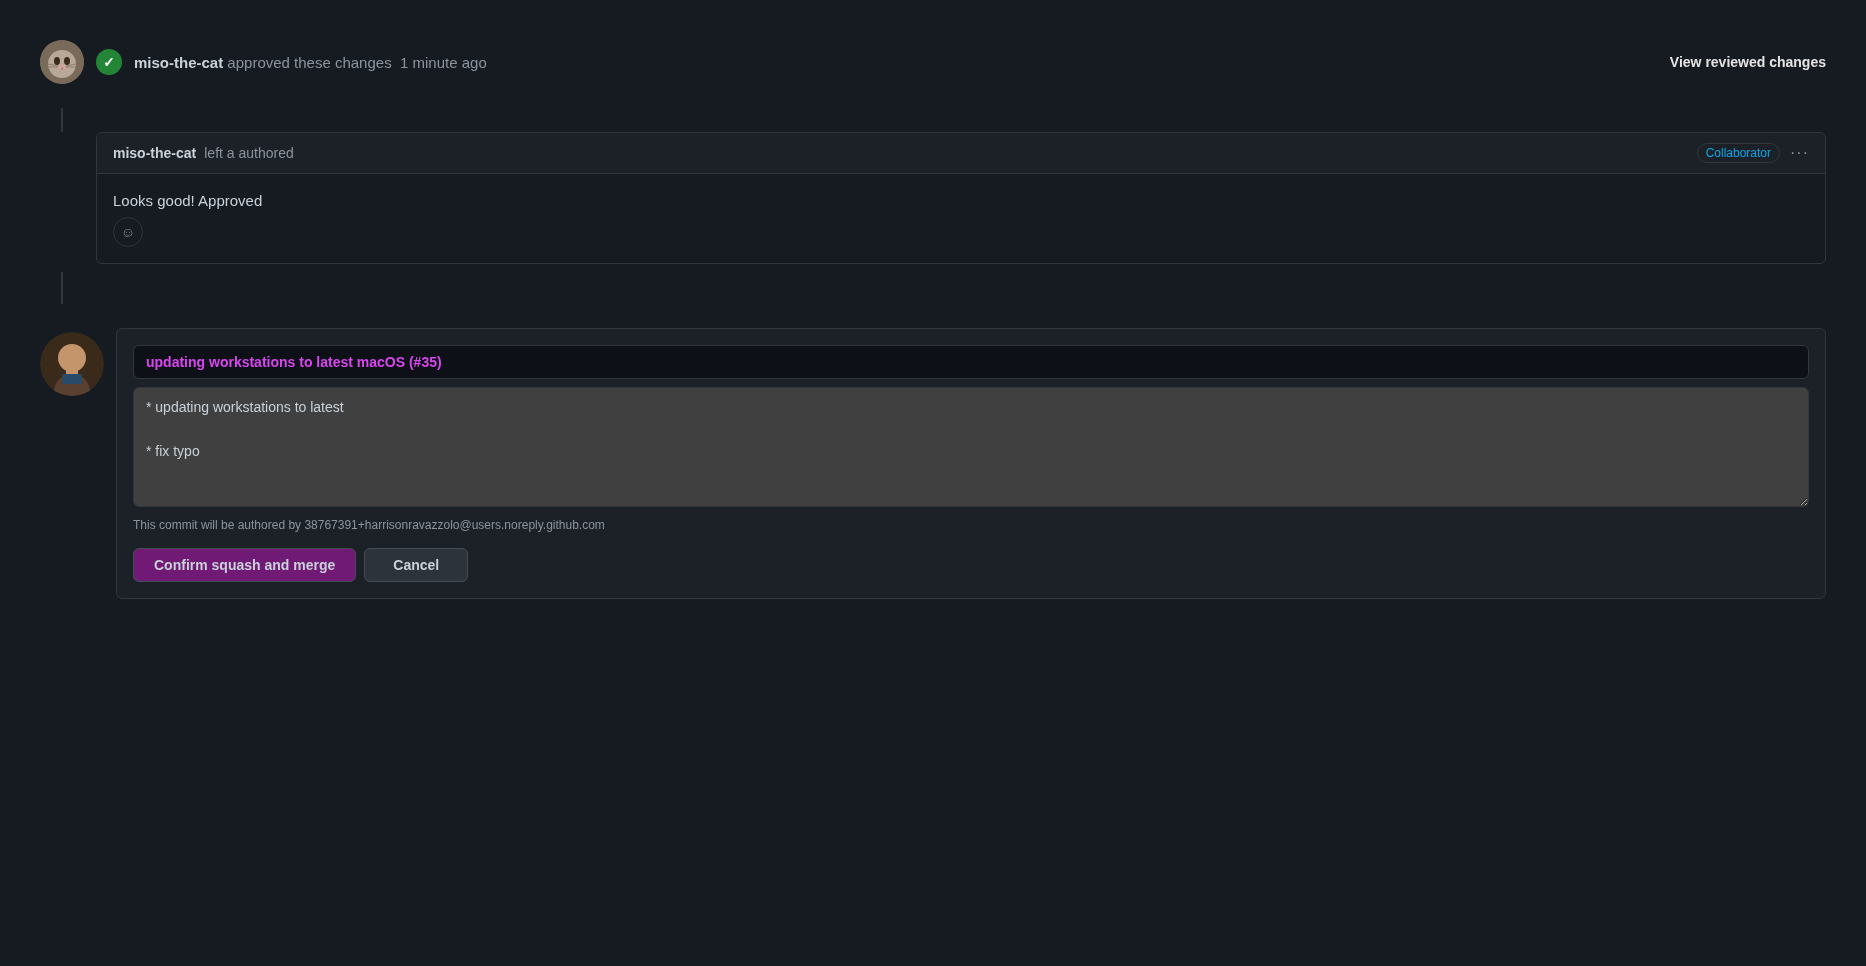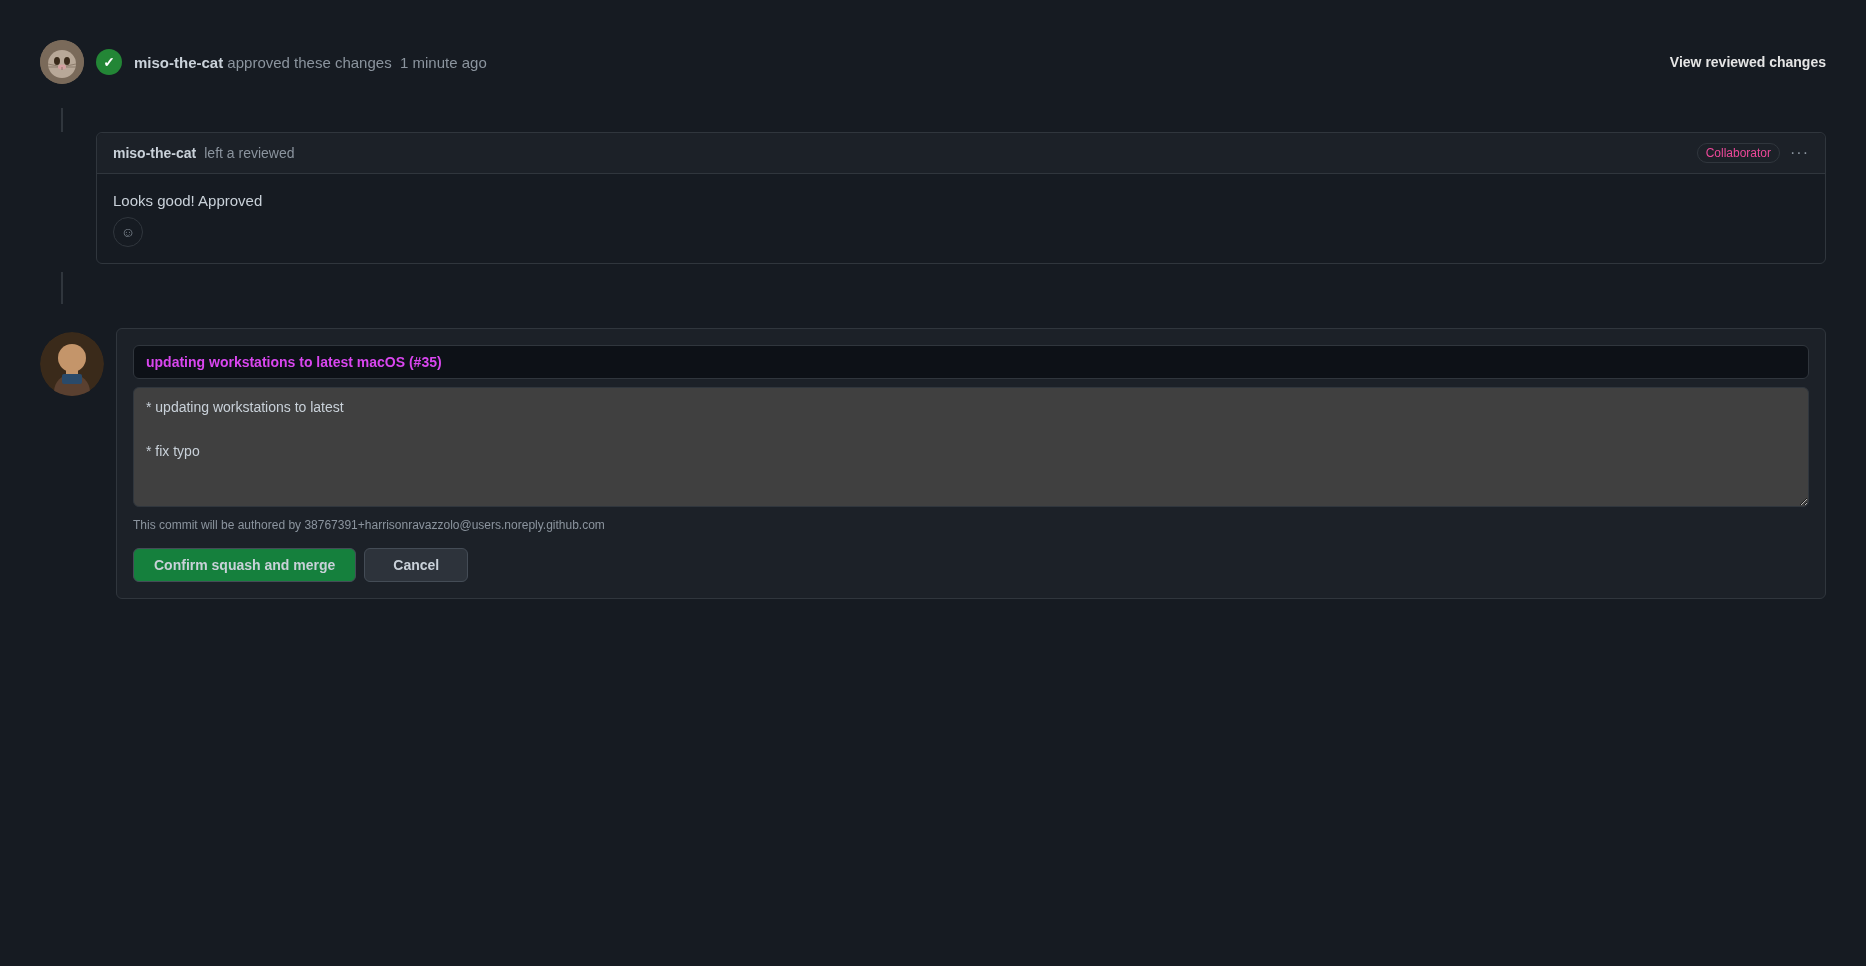--- a/index.html
+++ b/index.html
@@ -128,21 +128,21 @@
       display: flex;
       align-items: center;
       gap: 10px;
     }
 
     .collaborator-badge {
       border: 1px solid #30363d;
       border-radius: 20px;
       padding: 2px 8px;
       font-size: 12px;
-      color: #ec4899;
+      color: #0ea5e9;
     }
 
     .more-options {
       color: #8b949e;
       font-size: 16px;
       cursor: pointer;
       letter-spacing: 1px;
     }
 
     .comment-body {
@@ -231,21 +231,21 @@
       margin-bottom: 16px;
     }
 
     .form-actions {
       display: flex;
       gap: 8px;
       align-items: center;
     }
 
     .btn-confirm {
-      background-color: #15803d;
+      background-color: #701a75;
       color: #c9d1d9;
       border: 1px solid #444c56;
       border-radius: 6px;
       padding: 8px 20px;
       font-size: 14px;
       font-weight: 600;
       cursor: pointer;
     }
 
     .btn-cancel {
@@ -309,21 +309,21 @@
       <span>View reviewed changes</span>
     </a>
   </div>
 
   <div class="timeline-line"></div>
 
   <div class="comment-card">
     <div class="comment-header">
       <div class="comment-header-left">
         <strong>miso-the-cat</strong>
-        <span>left a reviewed</span>
+        <span>left a authored</span>
       </div>
       <div class="comment-header-right">
         <span class="collaborator-badge">Collaborator</span>
         <span class="more-options">···</span>
       </div>
     </div>
     <div class="comment-body">
       <p class="comment-body-text">Looks good! Approved</p>
       <button class="emoji-btn">
         <span>☺</span>

